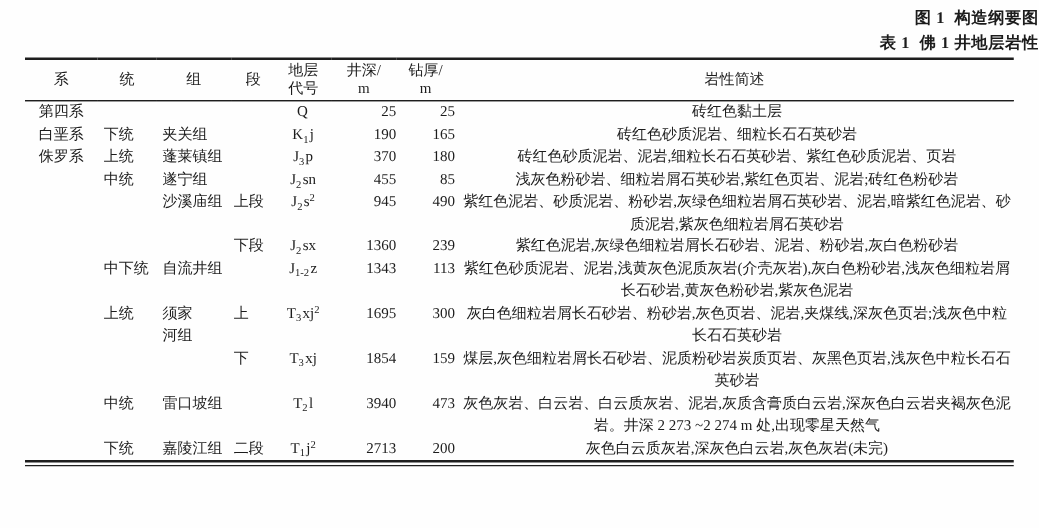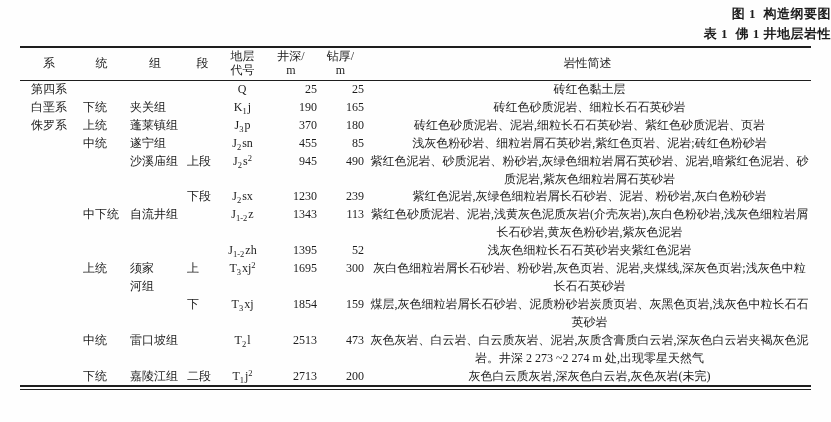--- a/index.html
+++ b/index.html
@@ -126,43 +126,33 @@
           <td class="c-dep">945</td>
           <td class="c-thk">490</td>
           <td class="c-lith">紫红色泥岩、砂质泥岩、粉砂岩,灰绿色细粒岩屑石英砂岩、泥岩,暗紫红色泥岩、砂质泥岩,紫灰色细粒岩屑石英砂岩</td>
         </tr>
       <tr>
           <td class="c-sys"></td>
           <td class="c-ser"></td>
           <td class="c-fm"></td>
           <td class="c-mb">下段</td>
           <td class="c-code"><span>J</span><sub>2</sub><span class="cr">sx</span><sup></sup></td>
-          <td class="c-dep">1230</td>
+          <td class="c-dep">1360</td>
           <td class="c-thk">239</td>
           <td class="c-lith">紫红色泥岩,灰绿色细粒岩屑长石砂岩、泥岩、粉砂岩,灰白色粉砂岩</td>
         </tr>
       <tr>
           <td class="c-sys"></td>
           <td class="c-ser">中下统</td>
           <td class="c-fm">自流井组</td>
           <td class="c-mb"></td>
           <td class="c-code"><span>J</span><sub>1-2</sub><span class="cr">z</span><sup></sup></td>
           <td class="c-dep">1343</td>
           <td class="c-thk">113</td>
           <td class="c-lith">紫红色砂质泥岩、泥岩,浅黄灰色泥质灰岩(介壳灰岩),灰白色粉砂岩,浅灰色细粒岩屑长石砂岩,黄灰色粉砂岩,紫灰色泥岩</td>
-        </tr>
-      <tr>
-          <td class="c-sys"></td>
-          <td class="c-ser"></td>
-          <td class="c-fm"></td>
-          <td class="c-mb"></td>
-          <td class="c-code"><span>J</span><sub>1-2</sub><span class="cr">zh</span><sup></sup></td>
-          <td class="c-dep">1395</td>
-          <td class="c-thk">52</td>
-          <td class="c-lith">浅灰色细粒长石石英砂岩夹紫红色泥岩</td>
         </tr>
       <tr>
           <td class="c-sys"></td>
           <td class="c-ser">上统</td>
           <td class="c-fm">须家
 河组</td>
           <td class="c-mb">上</td>
           <td class="c-code"><span>T</span><sub>3</sub><span class="cr">xj</span><sup>2</sup></td>
           <td class="c-dep">1695</td>
           <td class="c-thk">300</td>
@@ -177,21 +167,21 @@
           <td class="c-dep">1854</td>
           <td class="c-thk">159</td>
           <td class="c-lith">煤层,灰色细粒岩屑长石砂岩、泥质粉砂岩炭质页岩、灰黑色页岩,浅灰色中粒长石石英砂岩</td>
         </tr>
       <tr>
           <td class="c-sys"></td>
           <td class="c-ser">中统</td>
           <td class="c-fm">雷口坡组</td>
           <td class="c-mb"></td>
           <td class="c-code"><span>T</span><sub>2</sub><span class="cr">l</span><sup></sup></td>
-          <td class="c-dep">2513</td>
+          <td class="c-dep">3940</td>
           <td class="c-thk">473</td>
           <td class="c-lith">灰色灰岩、白云岩、白云质灰岩、泥岩,灰质含膏质白云岩,深灰色白云岩夹褐灰色泥岩。井深 2 273 ~2 274 m 处,出现零星天然气</td>
         </tr>
       <tr>
           <td class="c-sys"></td>
           <td class="c-ser">下统</td>
           <td class="c-fm">嘉陵江组</td>
           <td class="c-mb">二段</td>
           <td class="c-code"><span>T</span><sub>1</sub><span class="cr">j</span><sup>2</sup></td>
           <td class="c-dep">2713</td>

